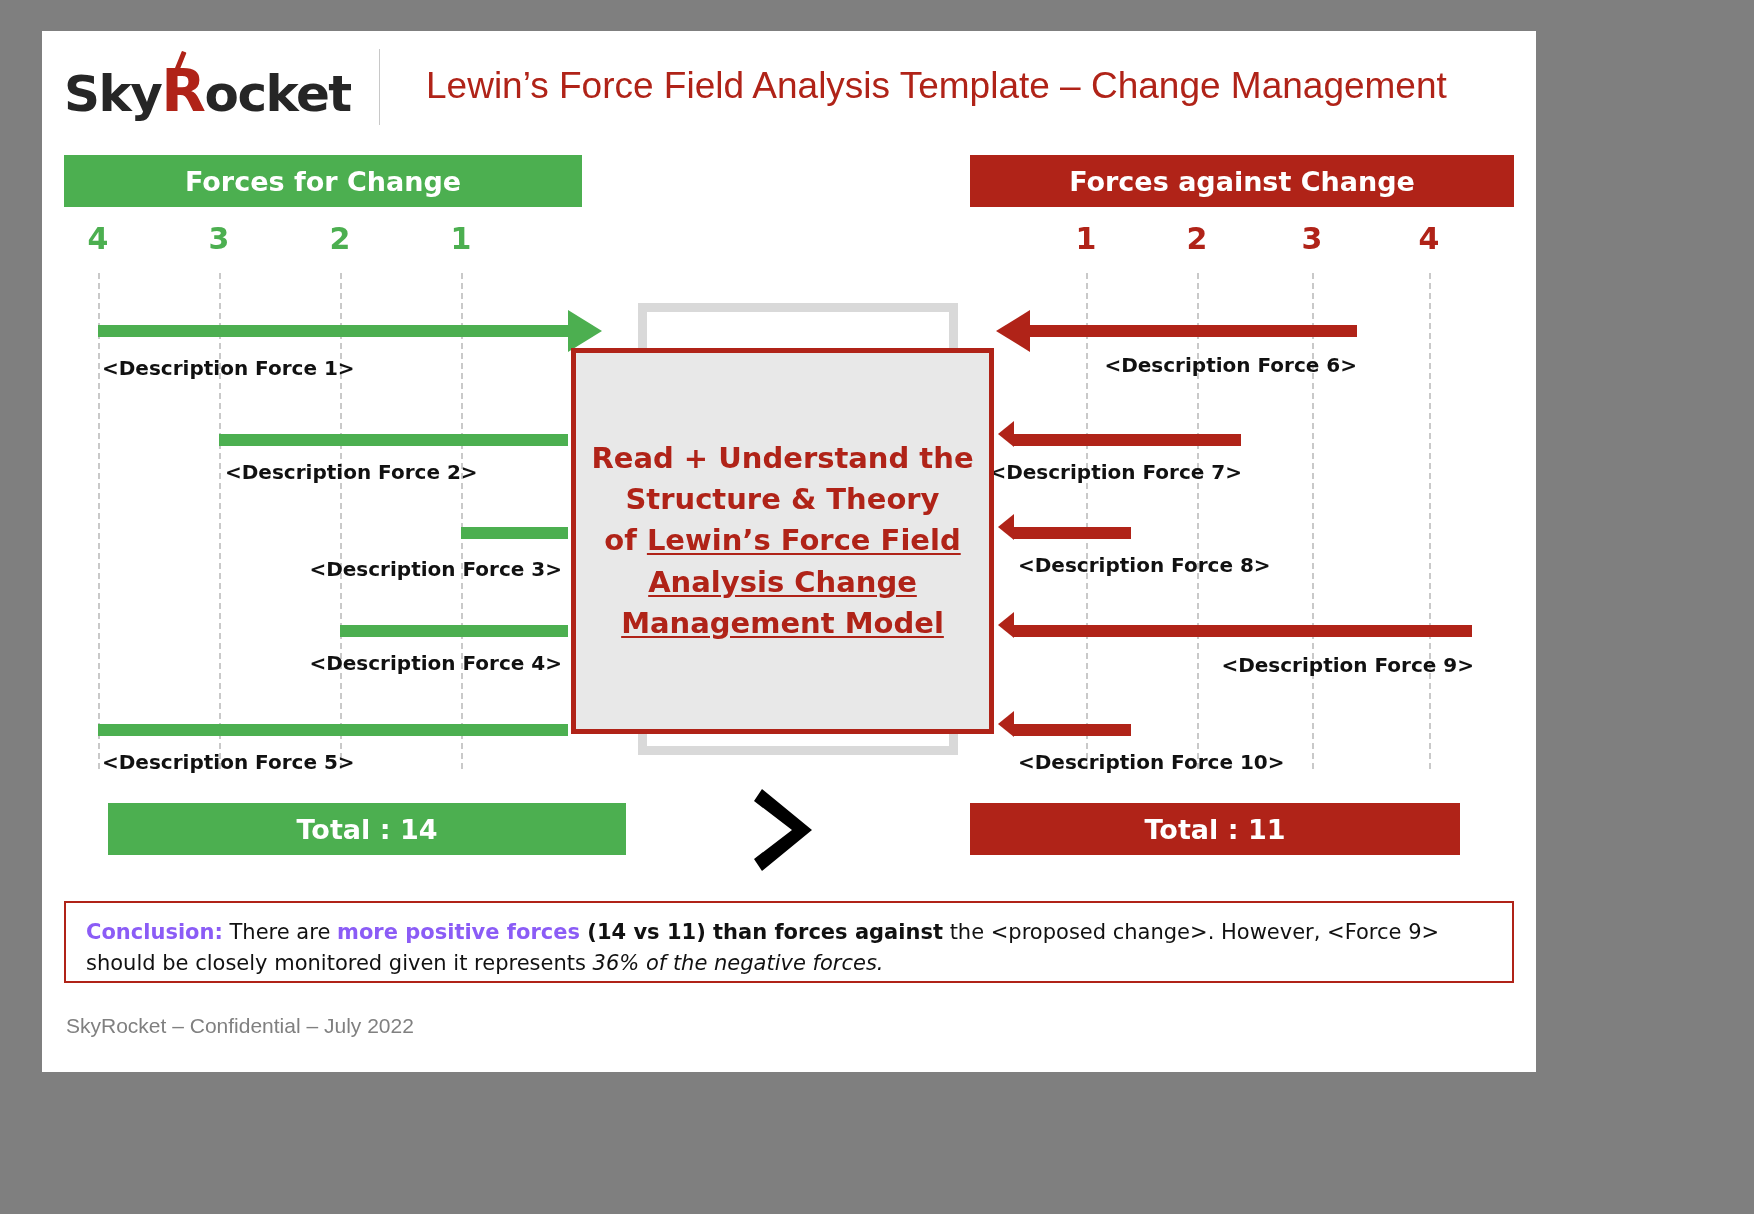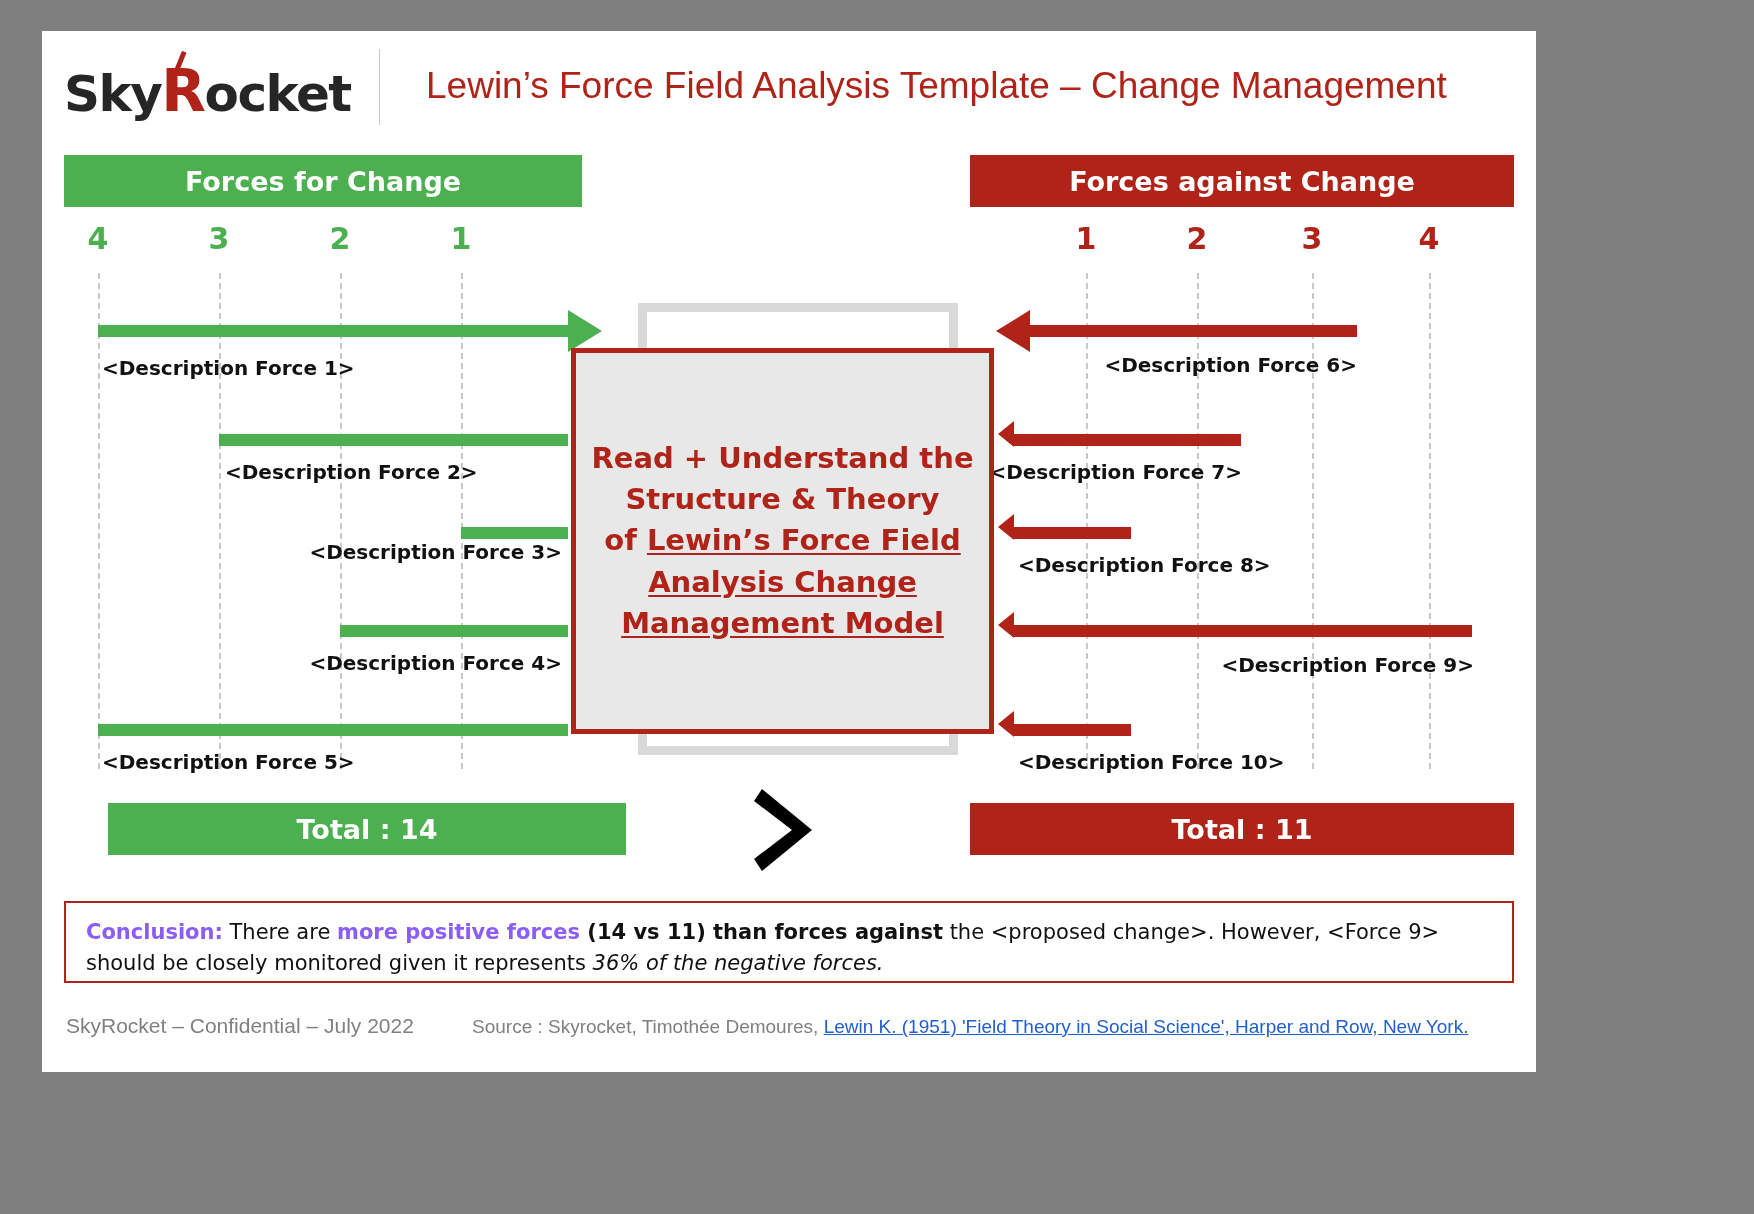--- a/index.html
+++ b/index.html
@@ -120,21 +120,21 @@
   #centre-text u { text-decoration: underline; text-underline-offset: 3px; }
 
   
   .total-bar {
     position: absolute; height: 52px; top: 772px;
     display: flex; align-items: center; justify-content: center;
     color: #fff; font-size: 27px; font-weight: 700;
     font-family: "DejaVu Sans", sans-serif;
   }
   #total-left  { left: 22px;  width: 518px; background: #4CAF50; margin-left: 44px; }
-  #total-right { left: 928px; width: 544px; background: #b02318; }
+  #total-right { left: 928px; width: 490px; background: #b02318; }
   #chevron {
     position: absolute; left: 712px; top: 758px;
     width: 66px; height: 82px; color: #000;
   }
 
   
   #conclusion {
     position: absolute; left: 22px; top: 870px;
     width: 1450px; height: 82px;
     border: 2px solid #b02318; background: #fff;
@@ -199,21 +199,21 @@
     <div class="grid" style="left:1387px;"></div>
 
     <div class="bar g" style="left:56px; top:104px; width:470px;"></div>
     <div class="arrowhead g" style="left:526px; top:89px;"></div>
     <div class="flabel" style="left:60px; top:135px;">&lt;Description Force 1&gt;</div>
 
     <div class="bar g" style="left:177px; top:213px; width:349px;"></div>
     <div class="flabel" style="left:183px; top:239px;">&lt;Description Force 2&gt;</div>
 
     <div class="bar g" style="left:419px; top:306px; width:107px;"></div>
-    <div class="flabel right" style="left:0px; top:319px; width:520px;">&lt;Description Force 3&gt;</div>
+    <div class="flabel right" style="left:0px; top:336px; width:520px;">&lt;Description Force 3&gt;</div>
 
     <div class="bar g" style="left:298px; top:404px; width:228px;"></div>
     <div class="flabel right" style="left:0px; top:430px; width:520px;">&lt;Description Force 4&gt;</div>
 
     <div class="bar g" style="left:56px; top:503px; width:470px;"></div>
     <div class="flabel" style="left:60px; top:529px;">&lt;Description Force 5&gt;</div>
 
     <div class="bar r" style="left:988px; top:104px; width:327px;"></div>
     <div class="arrowhead r" style="left:954px; top:89px;"></div>
     <div class="flabel right" style="left:940px; top:132px; width:375px;">&lt;Description Force 6&gt;</div>
@@ -256,16 +256,15 @@
     <polygon points="8,0 58,41 8,82 0,70 38,41 0,12" fill="#000"></polygon>
   </svg>
 
   <div id="conclusion">
     <span class="lab">Conclusion:</span><span> There are </span><span class="pos">more positive forces</span><b> (14 vs 11) than forces against</b><span> the &lt;proposed change&gt;. However, &lt;Force 9&gt;</span>
     <span>should be closely monitored given it represents </span><i>36% of the negative forces.</i>
   </div>
 
   <div id="footer">
     <div id="foot-left">SkyRocket – Confidential – July 2022</div>
-    <div id="foot-src"><span>Source : Skyrocket, Timothée Demoures, </span><a href="#">Lewin K. (1951) 'Field Theory in Social Science', Harper and Row, New York.</a></div>
   </div>
 
 </div>
 
 </body></html>

